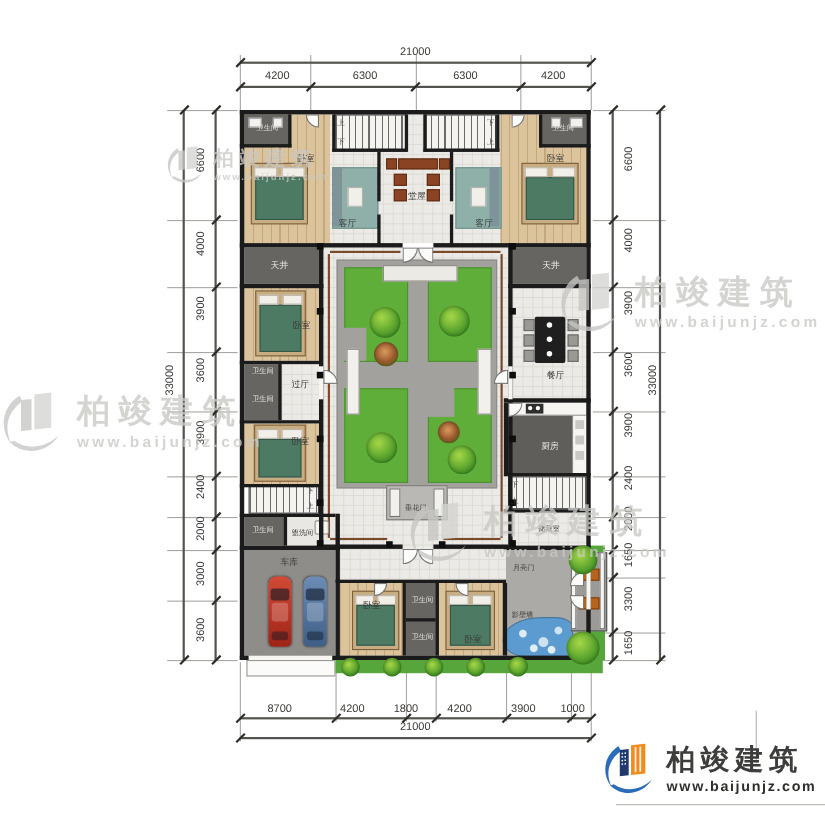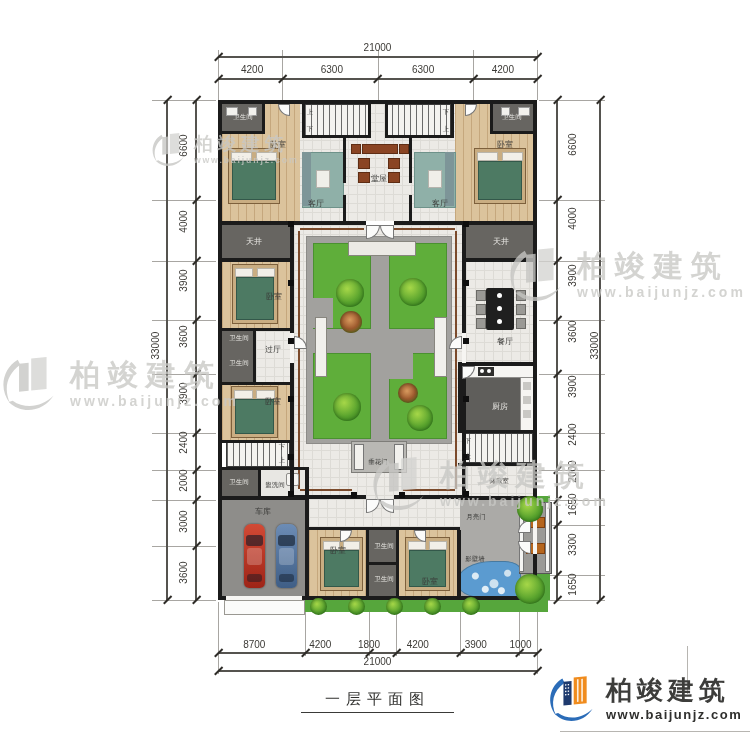--- a/index.html
+++ b/index.html
@@ -476,21 +476,20 @@
       <path d="M20,78 C40,98 74,94 90,68 C72,86 46,90 26,76 Z" fill="#c6c6c3"></path>
       <rect x="36" y="22" width="15" height="44" fill="#c6c6c3" transform="skewY(-6)"></rect>
       <rect x="55" y="16" width="24" height="50" fill="#d4d4d1" transform="skewY(-6)"></rect>
     </svg>
     <div class="tcol">
         <span class="b">柏竣建筑</span>
         <span class="u">www.baijunjz.com</span>
       </div>
   </div>
 
-  <div id="title"><span>一层平面图</span></div>
 
   <div class="crop" style="left:687px;top:646px;width:1px;height:48px;"></div>
   <div class="crop" style="left:560px;top:731px;width:190px;height:1px;"></div>
 
   <div id="logo">
     <svg width="54" height="54" viewBox="0 0 100 100">
       <path d="M34,12 C10,26 4,58 22,80 C12,58 16,36 38,20 Z" fill="#2b6cb8"></path>
       <path d="M20,78 C40,98 74,94 90,68 C72,86 46,90 26,76 Z" fill="#2b6cb8"></path>
       <rect x="36" y="22" width="15" height="44" fill="#1e3a6e" transform="skewY(-6)"></rect>
       <g fill="#ffffff" transform="skewY(-6)">

